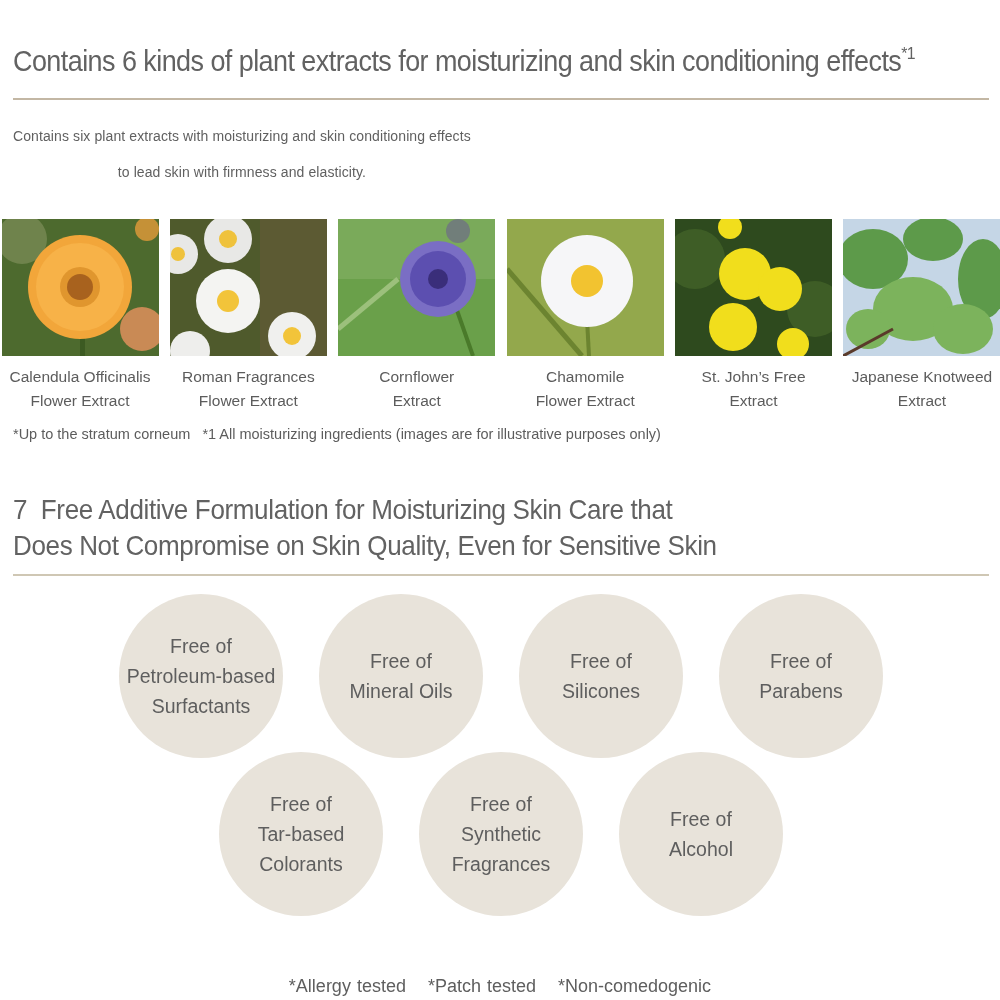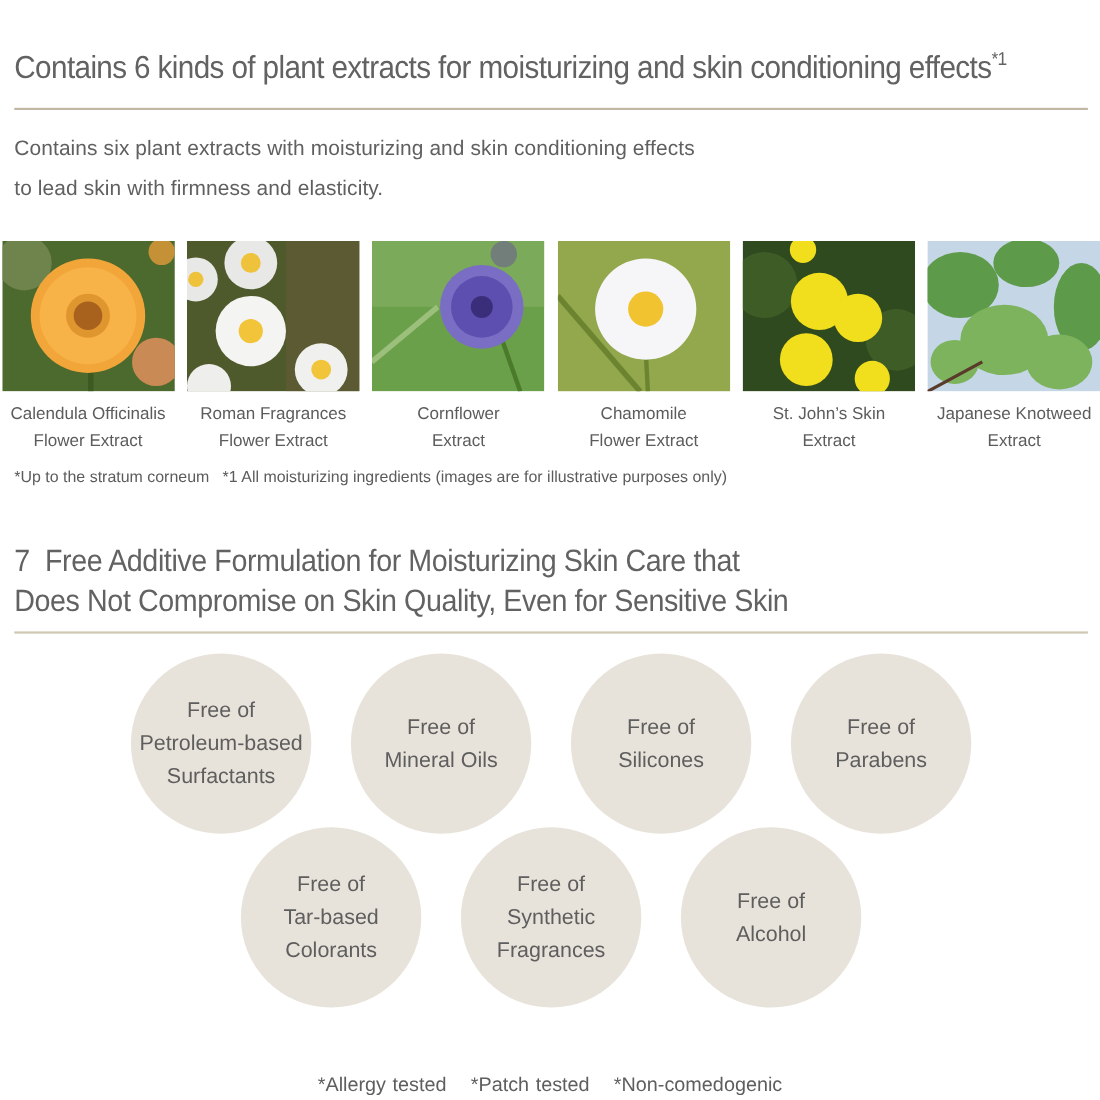--- a/index.html
+++ b/index.html
@@ -2,21 +2,21 @@
 <html><head>
 <meta charset="utf-8">
 <style>
   * { box-sizing: border-box; margin: 0; padding: 0; }
   html, body { width: 1000px; height: 1000px; background: #ffffff; overflow: hidden; }
   body { font-family: "Liberation Sans", "DejaVu Sans", sans-serif; color: #5f5f5f; position: relative; }
 
   .h1 { position: absolute; left: 13px; top: 44px; font-size: 29px; letter-spacing: -0.6px; color: #626262; white-space: nowrap; transform: scaleX(0.93); transform-origin: left top; }
   .h1 sup { font-size: 17px; vertical-align: 12px; }
   .rule1 { position: absolute; left: 13px; top: 98px; width: 976px; height: 2px; background: #c3b7a4; }
-  .lead { position: absolute; left: 13px; top: 118px; font-size: 19px; line-height: 36px; color: #606060; letter-spacing: 0.1px; }
+  .lead { position: absolute; left: 13px; top: 118px; font-size: 14px; line-height: 36px; color: #606060; letter-spacing: 0.1px; text-align: center; }
 
   .plants { position: absolute; left: 13px; top: 219px; width: 976px; display: flex; justify-content: space-between; }
   .plant { width: 134px; display: flex; flex-direction: column; align-items: center; }
   .photo { width: 157px; height: 137px; position: relative; overflow: hidden; }
   .pname { margin-top: 9px; font-size: 15.5px; line-height: 24px; text-align: center; color: #5c5c5c; white-space: nowrap; }
 
   .note1 { position: absolute; left: 13px; top: 426px; font-size: 14.5px; color: #5c5c5c; white-space: nowrap; }
 
   .h2 { position: absolute; left: 13px; top: 492px; font-size: 28px; line-height: 36px; letter-spacing: -0.4px; color: #626262; white-space: nowrap; transform: scaleX(0.93); transform-origin: left top; }
   .rule2 { position: absolute; left: 13px; top: 574px; width: 976px; height: 2px; background: #cfc7b4; }
@@ -141,21 +141,21 @@
         <g fill="#f1de1c">
           <circle cx="70" cy="55" r="26"></circle>
           <circle cx="105" cy="70" r="22"></circle>
           <circle cx="58" cy="108" r="24"></circle>
           <circle cx="118" cy="125" r="16"></circle>
           <circle cx="55" cy="8" r="12"></circle>
         </g>
       </svg>
     </div>
     <div class="pname">
-      <div>St. John’s Skin</div>
+      <div>St. John’s Free</div>
       <div>Extract</div>
     </div>
   </div>
 
   <div class="plant">
     <div class="photo">
       <svg width="157" height="137" viewBox="0 0 157 137">
         <rect width="157" height="137" fill="#c5d6e6"></rect>
         <g fill="#5d9a4a">
           <ellipse cx="30" cy="40" rx="35" ry="30"></ellipse>

